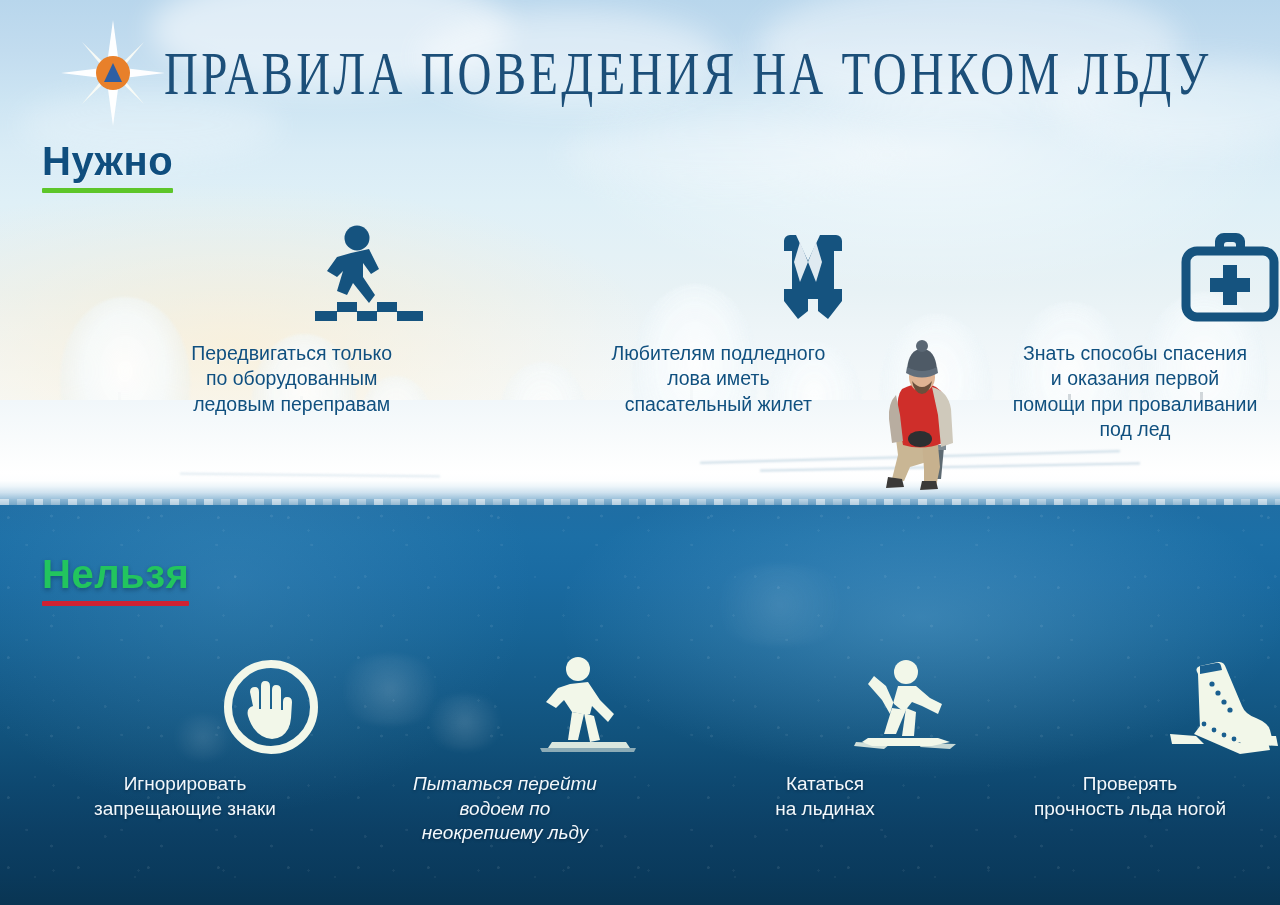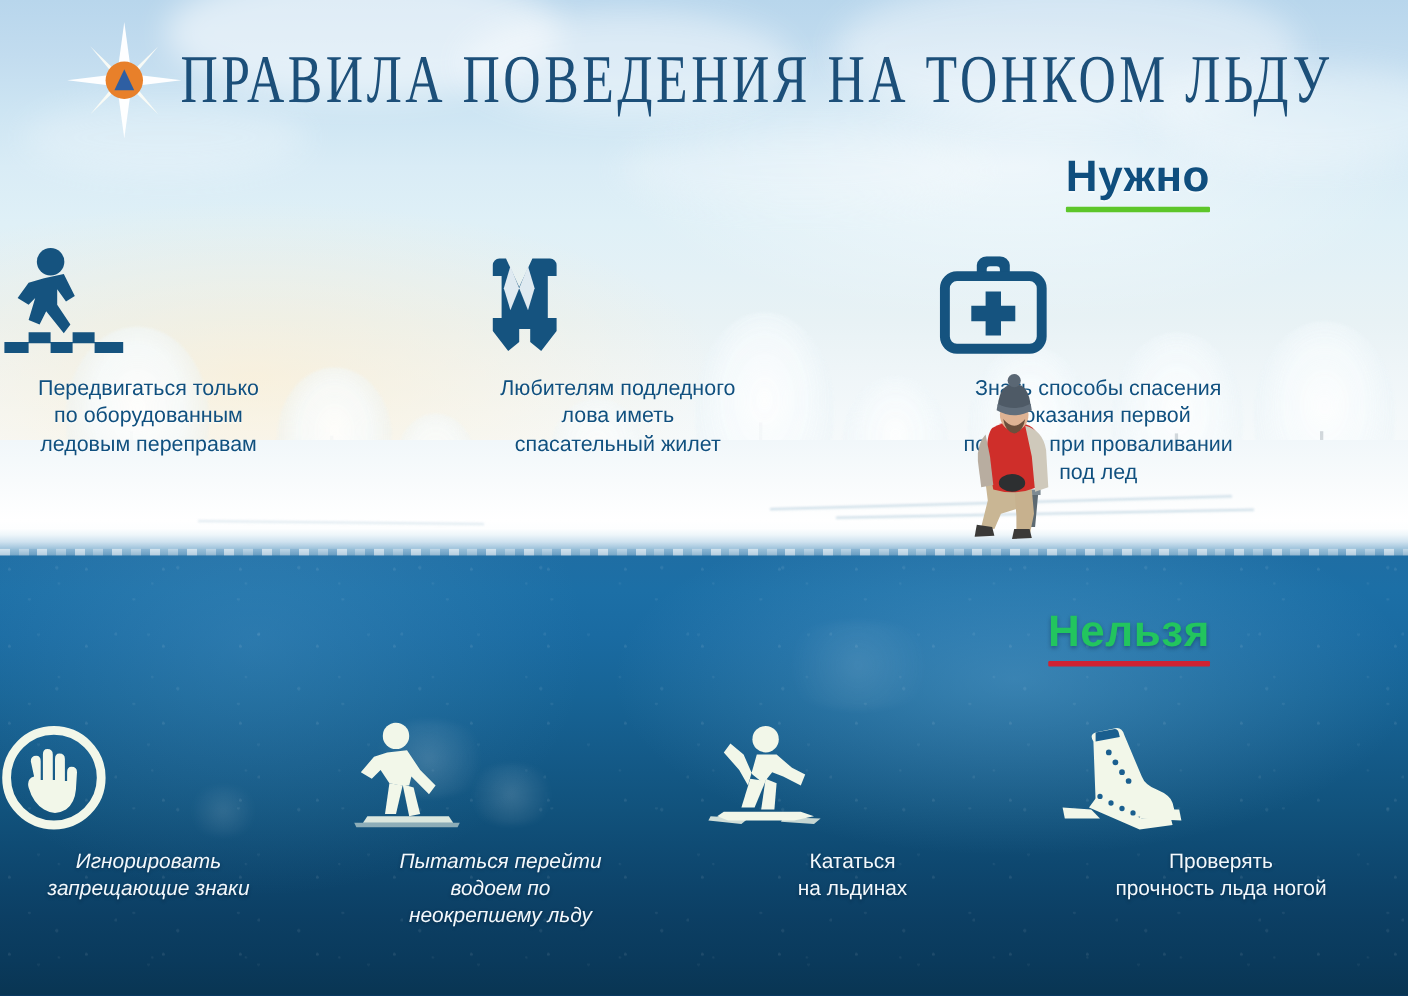--- a/index.html
+++ b/index.html
@@ -130,36 +130,36 @@
     letter-spacing:3.2px;
     color:#1c4f79;
     font-weight:400;
     white-space:nowrap;
     transform:scaleY(1.32);
     transform-origin:left center;
     margin-left:-4px;
   }
 
   
-  .sec-head { position:absolute; width:1100px; text-align:right; }
+  .sec-head { position:absolute; width:1100px; text-align:left;padding-left:42px; }
   .sec-head .word {
     display:inline-block; position:relative;
     font-size:40px; font-weight:bold; letter-spacing:.5px;
   }
   .sec-head .rule {
     display:block; height:5px; margin-top:4px; border-radius:1px;
   }
   #need-head { top:139px; }
   #need-head .word { color:#0f4e7e; text-shadow:0 1px 1px rgba(255,255,255,.5); }
   #forbid-head { top:552px; }
   #forbid-head .word { color:#22c55e; text-shadow:0 2px 4px rgba(0,20,40,.35); }
 
   
   .grid { position:absolute; left:0; width:1280px; display:flex; }
-  .cell { flex:1 1 0; display:flex; flex-direction:column; align-items:flex-start; }
+  .cell { flex:1 1 0; display:flex; flex-direction:column; align-items:flex-end; }
   .icon-box { height:110px; display:flex; align-items:flex-end; justify-content:center; }
   .cap {
     margin-top:16px; text-align:center; line-height:1.30;
     font-size:19.5px; width:270px;
   }
   #need-grid { top:215px; }
   #need-grid .cap { color:#10507f; text-shadow:0 1px 1px rgba(255,255,255,.55); }
   #forbid-grid { top:648px; }
   #forbid-grid .icon-box { height:108px; }
   #forbid-grid .cap { color:#f3f8fc; text-shadow:0 1px 3px rgba(0,25,45,.45); font-size:19px; }
@@ -343,21 +343,21 @@
     <div class="cell">
       <div class="icon-box">
         <svg class="ic" width="98" height="98" viewBox="0 0 98 98">
           <circle cx="49" cy="49" r="43" fill="none" stroke="#f2f7e9" stroke-width="8"></circle>
           <g class="cream">
             <path d="M31 48 q-7 2 -5 10 q4 14 14 20 q10 6 20 0 q8 -6 9 -18 l1 -16 q0 -5 -5 -5 q-4 0 -4 5 l0 8 l-2 0 l0 -20 q0 -5 -5 -5 q-4 0 -4 5 l0 19 l-2 0 l0 -23 q0 -5 -5 -5 q-4 0 -4 5 l0 23 l-2 0 l0 -17 q0 -5 -4 -5 q-5 0 -5 5 z"></path>
           </g>
           <rect x="12" y="44" width="74" height="9" fill="none"></rect>
         </svg>
       </div>
-      <div class="cap" style="white-space:pre-line;font-style:italic;">Игнорировать
+      <div class="cap" style="white-space:pre-line;">Игнорировать
 запрещающие знаки</div>
     </div>
 
     <div class="cell">
       <div class="icon-box">
         <svg class="ic" width="102" height="100" viewBox="0 0 102 100">
           <g class="cream">
             <circle cx="40" cy="13" r="12"></circle>
             <path d="M32 28 L50 26 L62 44 L76 58 L70 66 L54 50 L52 58 L44 58 L34 56 L26 44 L18 52 L8 46 L20 32 Z"></path>
             <path d="M34 56 L46 58 L40 84 L30 84 Z"></path>

